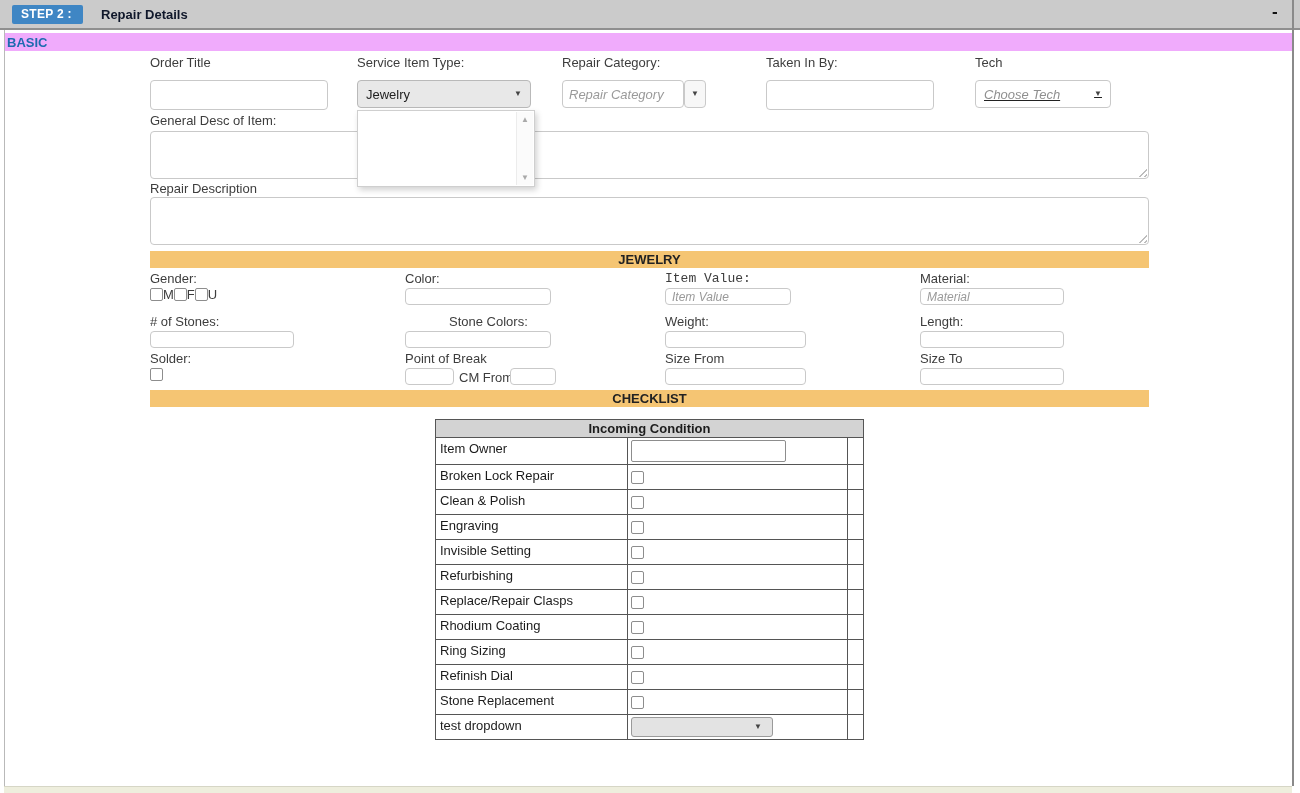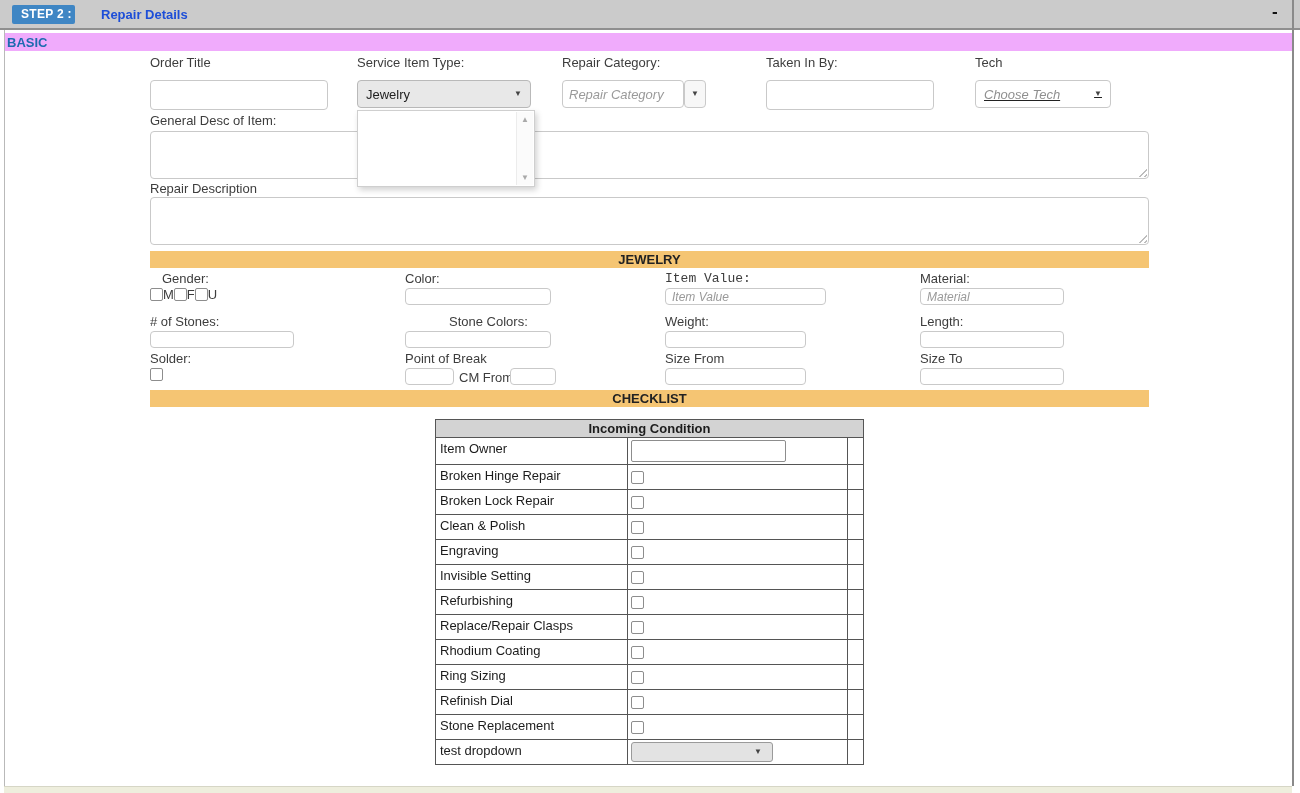--- a/index.html
+++ b/index.html
@@ -1,22 +1,22 @@
 <!DOCTYPE html>
 <html><head>
 <meta charset="utf-8">
 <style>
   html,body{margin:0;padding:0;}
   body{width:1300px;height:793px;background:#ffffff;font-family:"Liberation Sans",sans-serif;position:relative;overflow:hidden;}
   .page{position:absolute;left:0;top:0;width:1300px;height:793px;}
 
   
   .topbar{position:absolute;left:0;top:0;width:1300px;height:28px;background:#cbcbcb;border-bottom:2px solid #8f8f8f;}
-  .step-badge{position:absolute;left:12px;top:5px;background:#3f86c4;color:#fff;font-size:12px;font-weight:bold;padding:2px 3px 3px 9px;border-radius:2px;letter-spacing:.3px;}
-  .win-title{position:absolute;left:101px;top:7px;font-size:13px;font-weight:bold;color:#1d4ed8;}
+  .step-badge{position:absolute;left:12px;top:5px;background:#3f86c4;color:#fff;font-size:12px;font-weight:bold;padding:2px 11px 3px 9px;border-radius:2px;letter-spacing:.3px;}
+  .win-title{position:absolute;left:101px;top:7px;font-size:13px;font-weight:bold;color:#0f172a;}
   .minimize{position:absolute;left:1272px;top:3px;font-size:17px;font-weight:900;color:#111;cursor:pointer;line-height:18px;}
   .border-left{position:absolute;left:4px;top:30px;width:1px;height:756px;background:#b9b9b9;}
   .border-right{position:absolute;left:1292px;top:0;width:2px;height:786px;background:#8a8a8a;}
   .bottom-strip{position:absolute;left:4px;top:786px;width:1288px;height:7px;background:#eeeedd;border-top:1px solid #d6d6c6;}
 
   
   .basic-bar{position:absolute;left:5px;top:33px;width:1287px;height:18px;background:#f0abfc;}
   .basic-label{position:absolute;left:2px;top:2px;color:#1e6bb0;font-size:13px;font-weight:bold;}
 
   
@@ -113,40 +113,40 @@
         <div class="dd-item"></div>
       </div>
     <div class="dd-rail">
       <span class="up">▲</span>
       <span class="down">▼</span>
     </div>
   </div>
 
   <div class="section-bar" style="top:251px;">JEWELRY</div>
 
-  <span class="lbl" style="left:150px;top:271px;margin-left:12px;">Gender:</span>
+  <span class="lbl" style="left:150px;top:271px;">Gender:</span>
   <div class="gender-row">
 
   <label class="gopt">
         <input type="checkbox" class="cb" style="">
         <span>M</span>
       </label>
       <label class="gopt">
         <input type="checkbox" class="cb" style="">
         <span>F</span>
       </label>
       <label class="gopt">
         <input type="checkbox" class="cb" style="">
         <span>U</span>
       </label>
     </div>
   <span class="lbl" style="left:405px;top:271px;">Color:</span>
   <input class="txt" style="left: 405px; top: 288px; width: 146px; height: 17px; font-size: 12px;">
   <span class="lbl" style="left:665px;top:271px;font-family:Liberation Mono, monospace;">Item Value:</span>
-  <input class="txt" style="left: 665px; top: 288px; width: 161px; height: 17px; font-size: 12px;" placeholder="Item Value">
+  <input class="txt" style="left: 665px; top: 288px; width: 126px; height: 17px; font-size: 12px;" placeholder="Item Value">
   <span class="lbl" style="left:920px;top:271px;">Material:</span>
   <input class="txt" style="left: 920px; top: 288px; width: 144px; height: 17px; font-size: 12px;" placeholder="Material">
 
   <span class="lbl" style="left:150px;top:314px;"># of Stones:</span>
   <input class="txt" style="left: 150px; top: 331px; width: 144px; height: 17px; font-size: 12px;">
   <span class="lbl" style="left:405px;top:314px;margin-left:44px;">Stone Colors:</span>
   <input class="txt" style="left: 405px; top: 331px; width: 146px; height: 17px; font-size: 12px;">
   <span class="lbl" style="left:665px;top:314px;">Weight:</span>
   <input class="txt" style="left: 665px; top: 331px; width: 141px; height: 17px; font-size: 12px;">
   <span class="lbl" style="left:920px;top:314px;">Length:</span>
@@ -171,29 +171,20 @@
 
     <div class="cl-row">
           <div class="cl-cell-label">Item Owner</div>
           <div class="cl-cell-ctl">
             <input class="cl-input" style="">
 
           </div>
           <div class="cl-cell-end"></div>
         </div>
         <div class="cl-row">
-          <div class="cl-cell-label">Broken Hinge Repair</div>
-          <div class="cl-cell-ctl">
-
-            <input type="checkbox" class="cb" style="">
-
-          </div>
-          <div class="cl-cell-end"></div>
-        </div>
-        <div class="cl-row">
           <div class="cl-cell-label">Broken Lock Repair</div>
           <div class="cl-cell-ctl">
 
             <input type="checkbox" class="cb" style="">
 
           </div>
           <div class="cl-cell-end"></div>
         </div>
         <div class="cl-row">
           <div class="cl-cell-label">Clean &amp; Polish</div>

